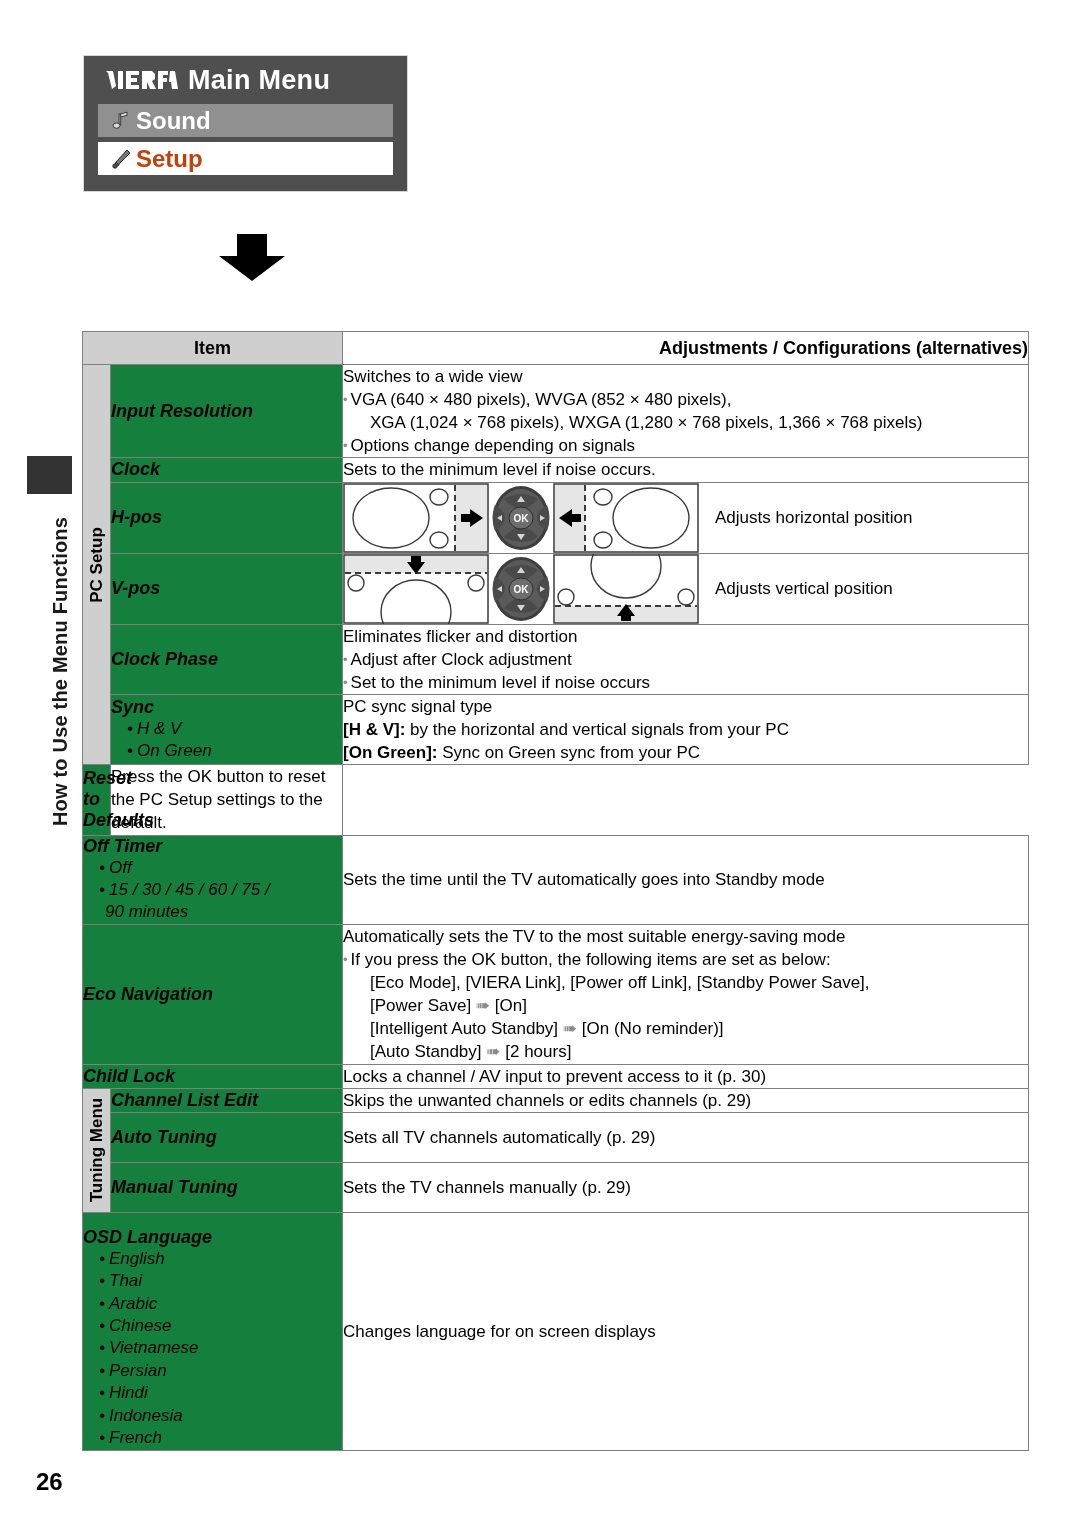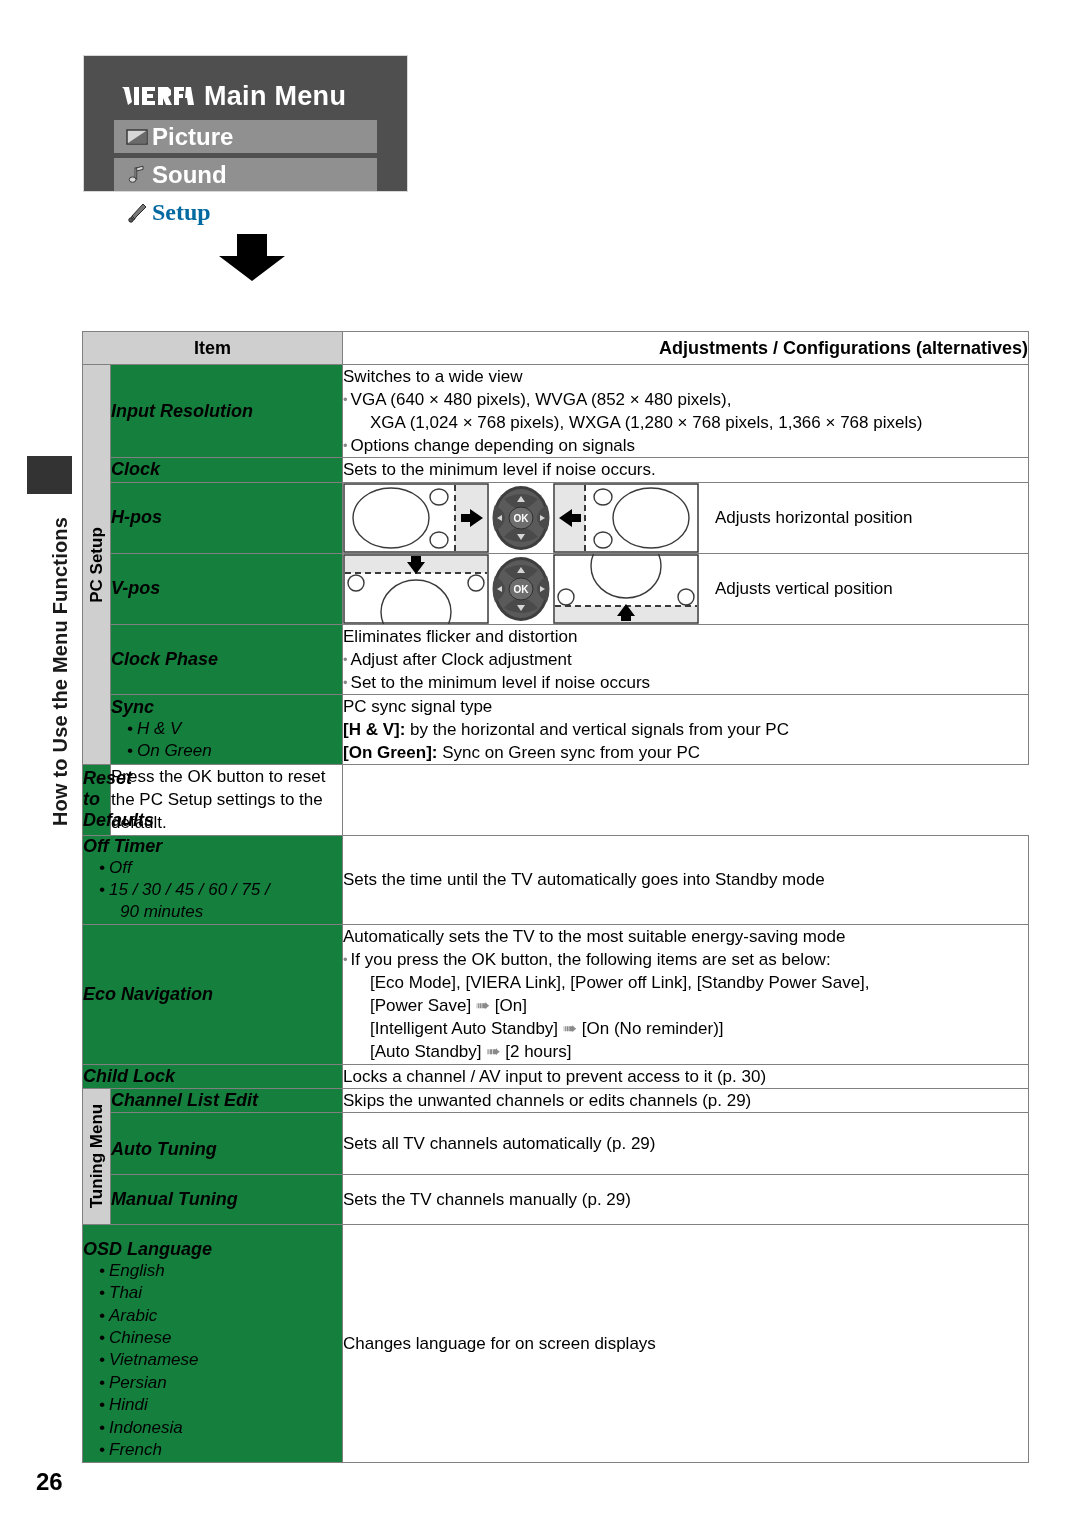--- a/index.html
+++ b/index.html
@@ -25,40 +25,40 @@
     width:420px; text-align:center;
     transform:rotate(-90deg);
     font-size:20px; font-weight:bold; letter-spacing:.2px;
     color:#1a1a1a; white-space:nowrap;
   }
 
   
   #menu-panel{
     position:absolute; left:83px; top:55px; width:325px; height:137px;
     background:#4f4f4f;
-    padding:16px;
+    padding:0;
     box-sizing:border-box;
     border:1px solid #d8d8d8;
   }
   #menu-title{
     height:48px; display:flex; align-items:center;
     padding-left:22px; color:#fff;
     font-size:27px; font-weight:bold; letter-spacing:.3px;
   }
   .viera-logo{
     display:inline-block; margin-right:10px; line-height:1;
   }
   .viera-logo svg{display:block;}
   .menu-row{
     margin:0 14px 5px 14px; height:33px;
     display:flex; align-items:center; padding-left:8px;
     font-size:24px; font-weight:bold;
   }
   .menu-row.mid{background:#909090; color:#ffffff;}
-  .menu-row.sel{background:#ffffff; color:#0369a1; margin-bottom:12px;font-family:Liberation Serif, serif;}
+  .menu-row.sel{background:#ffffff; color:#c2410c; margin-bottom:12px;}
   .menu-ico{width:30px; display:flex; align-items:center; justify-content:center;}
 
   
   #down-arrow{position:absolute; left:215px; top:234px;}
 
   
   #tbl{
     position:absolute; left:82px; top:283px; width:946px;
     border-collapse:collapse;
     table-layout:fixed;
@@ -143,29 +143,20 @@
           <polygon points="20,3 33,3 33,7 25,7 25,10 31,10 31,14 25,14 25,17 33,17 33,21 20,21"></polygon>
           <polygon points="36,3 46,3 49,6 49,11 46,13 50,21 44,21 41,14 41,21 36,21"></polygon>
           <polygon points="52,3 62,3 62,7 57,7 57,10 61,10 61,14 57,14 57,21 52,21"></polygon>
           <polygon points="64,3 69,3 72,21 66,21 65,14 63,14"></polygon>
         </g>
       </svg>
     </span>
     <span>Main Menu</span>
   </div>
 
-  <div class="menu-row mid">
-    <span class="menu-ico">
-      <svg width="22" height="16" viewBox="0 0 22 16">
-        <rect x="1" y="1" width="20" height="14" fill="#d6d6d6" stroke="#3a3a3a" stroke-width="1.5"></rect>
-        <polygon points="2,14 20,2 20,14" fill="#6a6a6a"></polygon>
-      </svg>
-    </span>
-    <span>Picture</span>
-  </div>
 
   <div class="menu-row mid">
     <span class="menu-ico">
       <svg width="20" height="20" viewBox="0 0 20 20">
         <g fill="#d8d8d8" stroke="#3a3a3a" stroke-width="1">
           <path d="M9 3 L16 1.2 L16 4.4 L9 6.2 Z"></path>
           <rect x="8.1" y="3" width="1.6" height="11"></rect>
           <ellipse cx="5.6" cy="14.6" rx="3.4" ry="2.7"></ellipse>
         </g>
       </svg>
@@ -335,21 +326,21 @@
   <tr>
     <td class="item-cell">Reset to Defaults</td>
     <td class="desc">Press the OK button to reset the PC Setup settings to the default.</td>
   </tr>
 
   <tr>
     <td class="item-cell" colspan="2">
       <div>Off Timer</div>
       <div class="sub"><span class="dot">•</span><span>Off</span></div>
       <div class="sub"><span class="dot">•</span><span>15 / 30 / 45 / 60 / 75 /</span></div>
-      <div class="sub" style="padding-left:37px">90 minutes</div>
+      <div class="sub" style="padding-left:22px">90 minutes</div>
     </td>
     <td class="desc">Sets the time until the TV automatically goes into Standby mode</td>
   </tr>
 
   <tr>
     <td class="item-cell" colspan="2">Eco Navigation</td>
     <td class="desc">
       <span>Automatically sets the TV to the most suitable energy-saving mode</span>
       <span class="bullet">If you press the OK button, the following items are set as below:</span>
       <span class="ind">[Eco Mode], [VIERA Link], [Power off Link], [Standby Power Save],</span>
@@ -366,21 +357,21 @@
 
   <tr>
     <td class="vlabel" rowspan="3">
       <span style="transform:rotate(-90deg) translate(-50%,-50%);">Tuning Menu</span>
     </td>
     <td class="item-cell">Channel List Edit</td>
     <td class="desc">Skips the unwanted channels or edits channels (p. 29)</td>
   </tr>
 
   <tr>
-    <td class="item-cell" style="padding-top:26px;padding-bottom:14px">Auto Tuning</td>
+    <td class="item-cell" style="padding-top:14px;padding-bottom:14px">Auto Tuning</td>
     <td class="desc">Sets all TV channels automatically (p. 29)</td>
   </tr>
 
   <tr>
     <td class="item-cell" style="padding-top:14px;padding-bottom:14px">Manual Tuning</td>
     <td class="desc">Sets the TV channels manually (p. 29)</td>
   </tr>
 
   <tr>
     <td class="item-cell" colspan="2" style="vertical-align:top;padding-top:14px">

